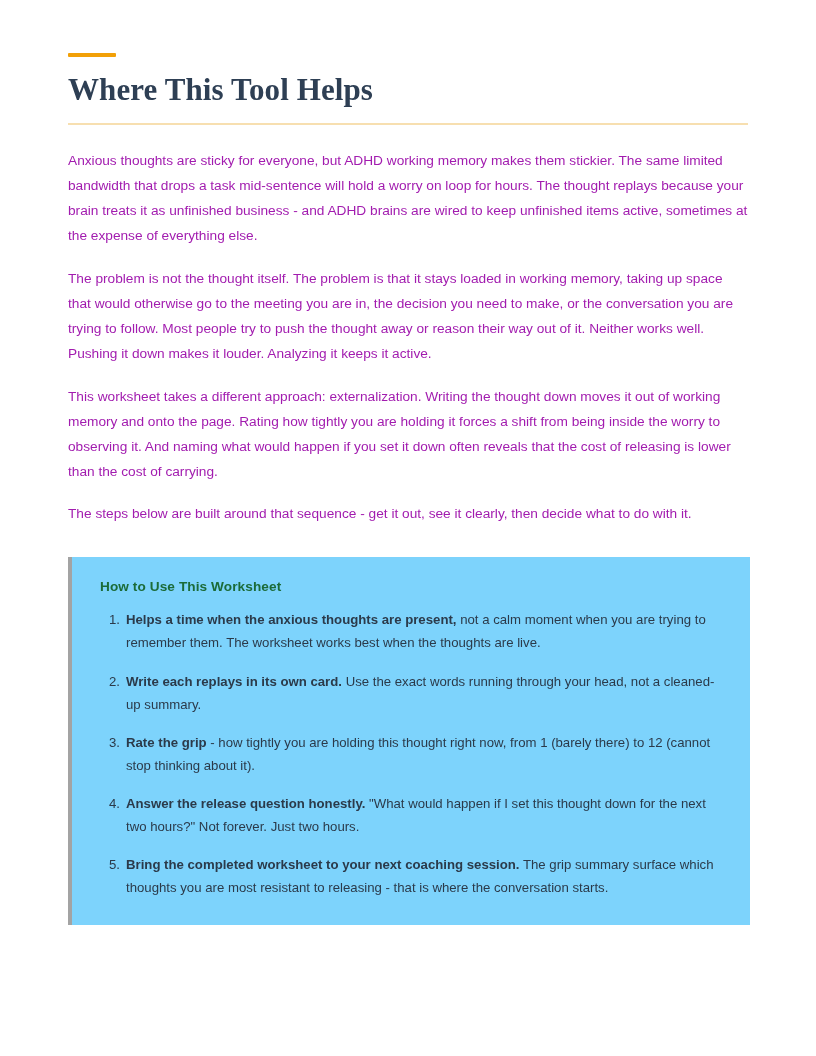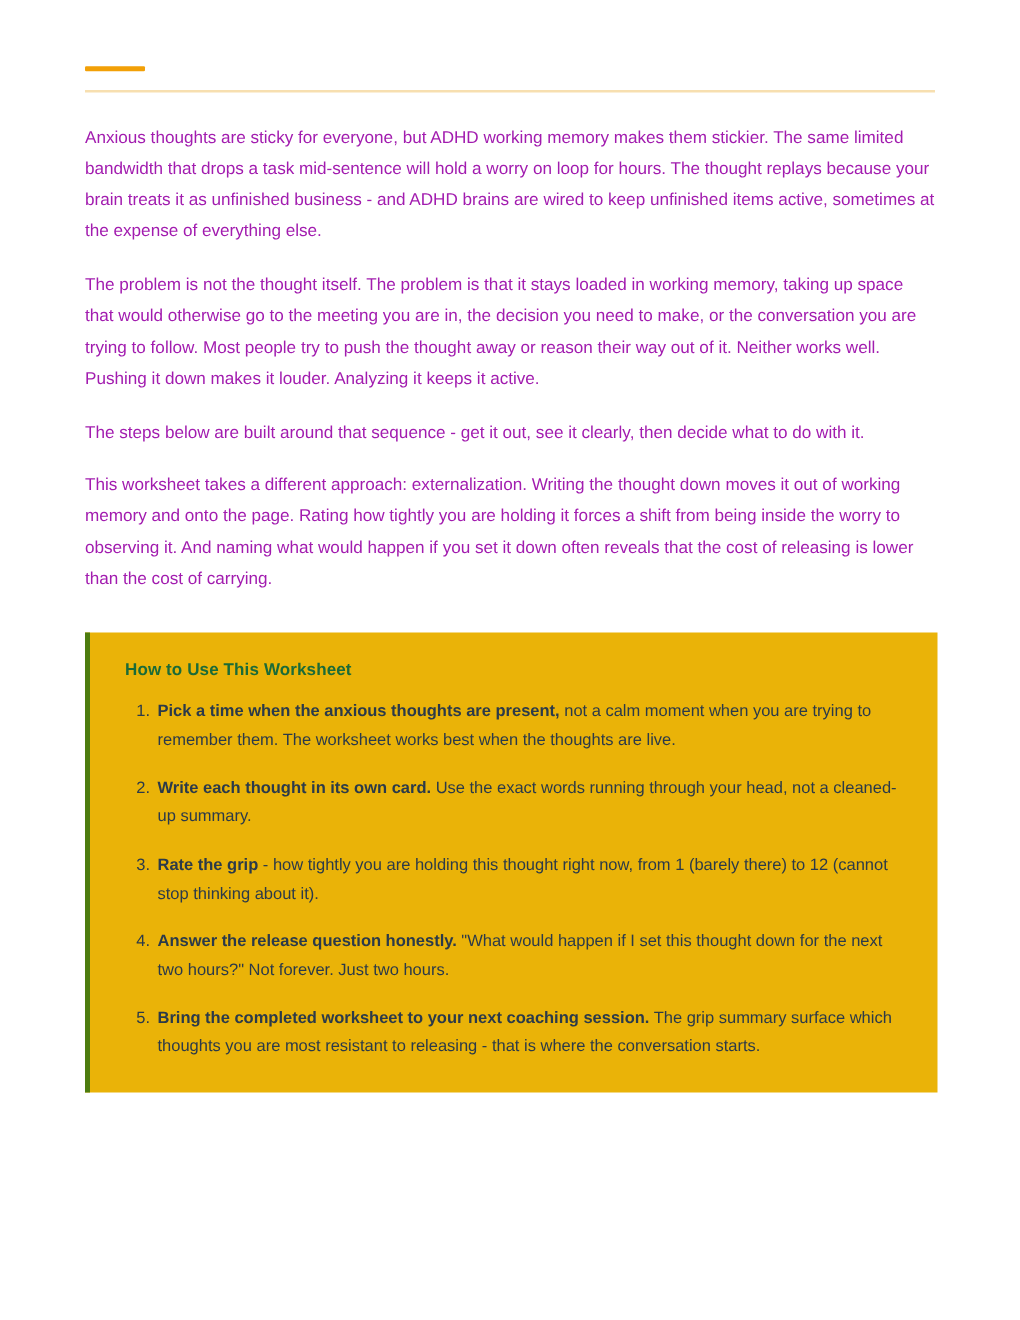--- a/index.html
+++ b/index.html
@@ -58,22 +58,22 @@
     max-width: 682px;
     text-align: left;
   }
   .body-copy p:last-child {
     margin-bottom: 0;
   }
 
   
   .callout {
     margin-top: 30px;
-    background: #eab308;
-    border-left: 4px solid #4d7c0f;
+    background: #7dd3fc;
+    border-left: 4px solid #a3a3a3;
     box-sizing: border-box;
     width: 682px;
     padding: 22px 28px 26px 28px;
   }
   .callout-title {
     color: #1b6b38;
     font-size: 13.6px;
     font-weight: bold;
     margin: 0 0 14px 0;
     letter-spacing: 0.1px;
@@ -110,40 +110,41 @@
     font-weight: bold;
   }
 </style>
 </head>
 <body>
 
 <div class="page">
 
   <div class="accent-bar"></div>
 
+  <h1 class="page-title">Where This Tool Helps</h1>
 
   <div class="title-rule"></div>
 
   <div class="body-copy">
     <p>Anxious thoughts are sticky for everyone, but ADHD working memory makes them stickier. The same limited bandwidth that drops a task mid-sentence will hold a worry on loop for hours. The thought replays because your brain treats it as unfinished business - and ADHD brains are wired to keep unfinished items active, sometimes at the expense of everything else.</p>
     <p>The problem is not the thought itself. The problem is that it stays loaded in working memory, taking up space that would otherwise go to the meeting you are in, the decision you need to make, or the conversation you are trying to follow. Most people try to push the thought away or reason their way out of it. Neither works well. Pushing it down makes it louder. Analyzing it keeps it active.</p>
+    <p>This worksheet takes a different approach: externalization. Writing the thought down moves it out of working memory and onto the page. Rating how tightly you are holding it forces a shift from being inside the worry to observing it. And naming what would happen if you set it down often reveals that the cost of releasing is lower than the cost of carrying.</p>
     <p>The steps below are built around that sequence - get it out, see it clearly, then decide what to do with it.</p>
-    <p>This worksheet takes a different approach: externalization. Writing the thought down moves it out of working memory and onto the page. Rating how tightly you are holding it forces a shift from being inside the worry to observing it. And naming what would happen if you set it down often reveals that the cost of releasing is lower than the cost of carrying.</p>
   </div>
 
   <div class="callout">
     <div class="callout-title">How to Use This Worksheet</div>
     <ol class="steps">
       <li class="step">
         <span class="step-num">1.</span>
-        <span class="step-text"><b>Pick a time when the anxious thoughts are present,</b><span> not a calm moment when you are trying to remember them. The worksheet works best when the thoughts are live.</span></span>
+        <span class="step-text"><b>Helps a time when the anxious thoughts are present,</b><span> not a calm moment when you are trying to remember them. The worksheet works best when the thoughts are live.</span></span>
       </li>
       <li class="step">
         <span class="step-num">2.</span>
-        <span class="step-text"><b>Write each thought in its own card.</b><span> Use the exact words running through your head, not a cleaned-up summary.</span></span>
+        <span class="step-text"><b>Write each replays in its own card.</b><span> Use the exact words running through your head, not a cleaned-up summary.</span></span>
       </li>
       <li class="step">
         <span class="step-num">3.</span>
         <span class="step-text"><b>Rate the grip</b><span> - how tightly you are holding this thought right now, from 1 (barely there) to 12 (cannot stop thinking about it).</span></span>
       </li>
       <li class="step">
         <span class="step-num">4.</span>
         <span class="step-text"><b>Answer the release question honestly.</b><span> "What would happen if I set this thought down for the next two hours?" Not forever. Just two hours.</span></span>
       </li>
       <li class="step">

